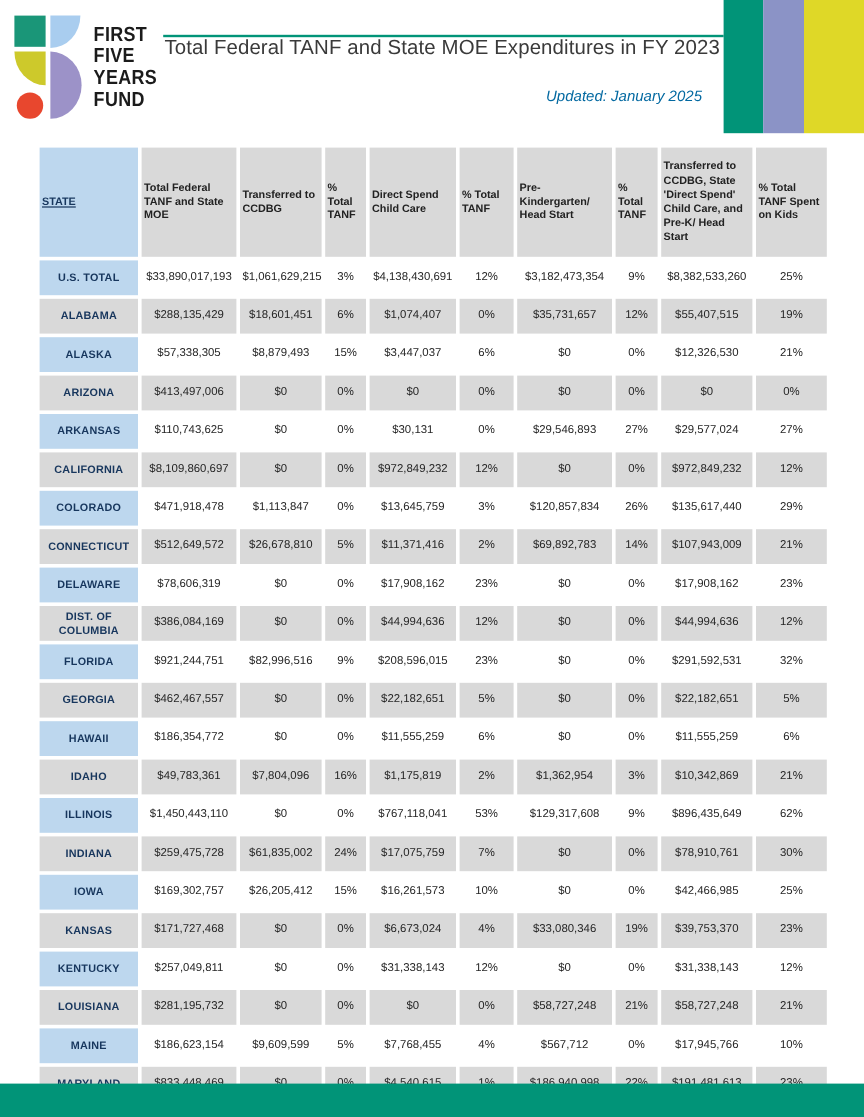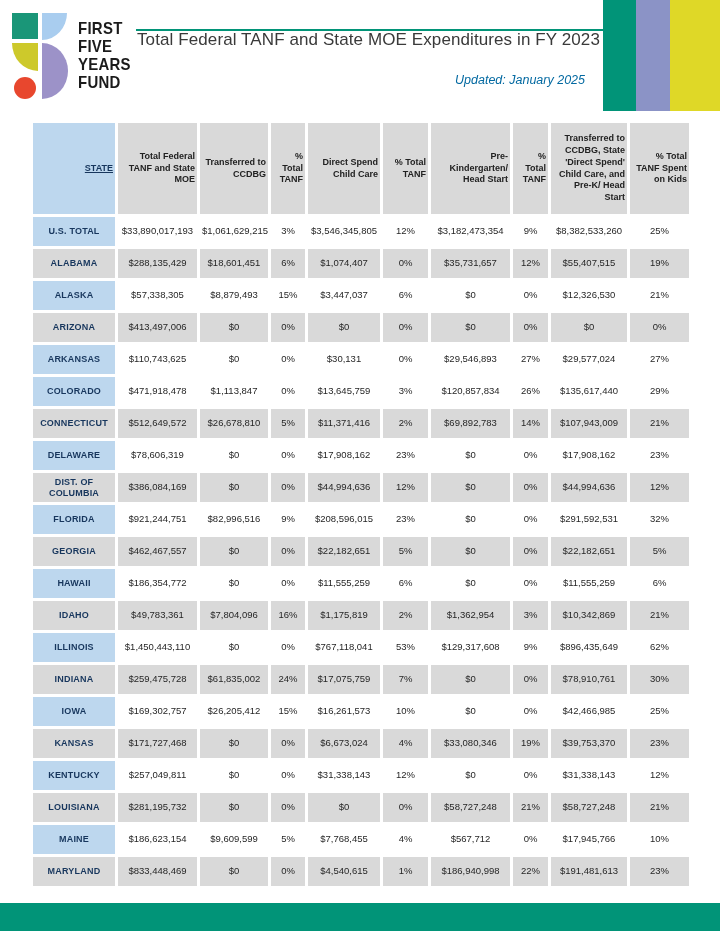--- a/index.html
+++ b/index.html
@@ -26,21 +26,21 @@
 
   
   .rule{position:absolute;left:136px;top:29px;width:467px;height:2px;background:var(--teal,#019478);}
   .page-title{position:absolute;left:137px;top:30px;margin:0;font-size:17px;font-weight:500;color:#3a3a3a;letter-spacing:.1px;}
   .updated{position:absolute;left:285px;top:73px;width:300px;text-align:right;font-size:12.5px;font-style:italic;color:#0369a1;}
 
   
   table.expend{position:absolute;left:30px;top:120px;width:662px;border-collapse:separate;border-spacing:3px;table-layout:fixed;}
   col.c0{width:82px}col.c1{width:79px}col.c2{width:68px}col.c3{width:34px}col.c4{width:72px}
   col.c5{width:45px}col.c6{width:79px}col.c7{width:35px}col.c8{width:76px}col.c9{width:59px}
-  th{background:var(--row-gray,#D9D9D9);height:89px;font-size:9px;font-weight:bold;color:#222;text-align:right;vertical-align:middle;padding:1px 2px;line-height:1.3;}
+  th{background:var(--row-gray,#D9D9D9);height:89px;font-size:9px;font-weight:bold;color:#222;text-align:left;vertical-align:middle;padding:1px 2px;line-height:1.3;}
   th.state-head{background:var(--state-blue,#BDD7EE);color:#17365D;text-decoration:underline;}
   td{background:#fff;height:27px;font-size:9.5px;color:#262626;text-align:center;vertical-align:middle;padding:1px 2px;line-height:1.15;}
   tr.alt td{background:var(--row-gray,#D9D9D9);}
   td.state{background:var(--state-blue,#BDD7EE);color:var(--navy,#17365D);font-weight:bold;font-size:9px;letter-spacing:.2px;margin-left:48px;}
 
   
   .footer-bar{position:absolute;left:0;bottom:0;width:720px;height:28px;background:var(--teal,#019478);}
 </style>
 </head>
 <body>
@@ -99,21 +99,21 @@
           <th>Transferred to CCDBG, State 'Direct Spend' Child Care, and Pre-K/ Head Start</th>
           <th>% Total TANF Spent on Kids</th>
         </tr>
       </thead>
     <tbody>
         <tr>
           <td class="state">U.S. TOTAL</td>
           <td>$33,890,017,193</td>
           <td>$1,061,629,215</td>
           <td>3%</td>
-          <td>$3,546,345,805</td>
+          <td>$4,138,430,691</td>
           <td>12%</td>
           <td>$3,182,473,354</td>
           <td>9%</td>
           <td>$8,382,533,260</td>
           <td>25%</td>
         </tr>
         <tr class="alt">
           <td class="state">ALABAMA</td>
           <td>$288,135,429</td>
           <td>$18,601,451</td>
@@ -153,20 +153,32 @@
           <td class="state">ARKANSAS</td>
           <td>$110,743,625</td>
           <td>$0</td>
           <td>0%</td>
           <td>$30,131</td>
           <td>0%</td>
           <td>$29,546,893</td>
           <td>27%</td>
           <td>$29,577,024</td>
           <td>27%</td>
+        </tr>
+        <tr class="alt">
+          <td class="state">CALIFORNIA</td>
+          <td>$8,109,860,697</td>
+          <td>$0</td>
+          <td>0%</td>
+          <td>$972,849,232</td>
+          <td>12%</td>
+          <td>$0</td>
+          <td>0%</td>
+          <td>$972,849,232</td>
+          <td>12%</td>
         </tr>
         <tr>
           <td class="state">COLORADO</td>
           <td>$471,918,478</td>
           <td>$1,113,847</td>
           <td>0%</td>
           <td>$13,645,759</td>
           <td>3%</td>
           <td>$120,857,834</td>
           <td>26%</td>

